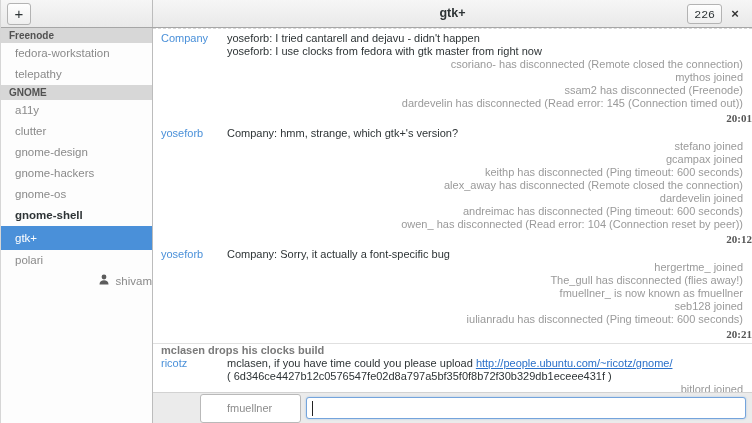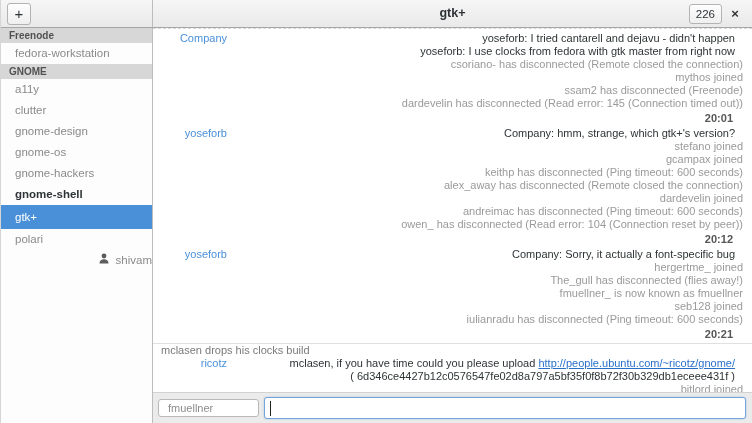--- a/index.html
+++ b/index.html
@@ -26,21 +26,21 @@
   .add-btn {
     position:absolute; left:6px; top:3px; width:24px; height:22px;
     font-size:15px; line-height:18px; text-align:center; color:#2e3436;
   }
   .win-title {
     position:absolute; left:0; right:0; top:0; height:27px; line-height:27px;
     text-align:center; font-weight:bold; font-size:12.5px; color:#2e3436;
   }
   .count-btn {
     position:absolute; right:30px; top:4px; height:20px; padding:0 6px;
-    font-size:11.5px; color:#2e3436;
+    font-size:11.5px; color:#2e3436;font-family:Liberation Mono, monospace;
   }
   .close-btn {
     position:absolute; right:7px; top:4px; width:20px; height:20px;
     background:transparent; border:none; font-size:13px; font-weight:bold;
     color:#333; line-height:20px; text-align:center;
   }
   
   .sidebar {
     position:absolute; top:28px; left:0; bottom:0; width:152px;
     background:#fdfdfd; border-right:1px solid #bcbcbc;
@@ -60,42 +60,42 @@
   }
   .room-item.user { display:flex; align-items:center; padding-left:24px;justify-content:flex-end; }
   .room-item.user svg { margin-right:7px; flex-shrink:0; }
   
   .chat {
     position:absolute; top:28px; left:152px; right:0; bottom:31px;
     background:#ffffff; border-top:1px dashed #d8d8d8;
     font-size:11px; line-height:13px; color:#2e3436;
     overflow:hidden; padding-top:3px;
   }
-  .msg { display:flex;text-align:right; }
+  .msg { display:flex; }
   .nick {
     width:74px; padding-left:8px; flex-shrink:0; color:#4a90d9;
     white-space:nowrap; overflow:hidden;
   }
   .msgbody { flex:1; padding-right:17px; }
   .line { white-space:nowrap; }
   .msglink { color:#2a70c9; text-decoration:underline; cursor:pointer; }
   .status { text-align:right; padding-right:9px; color:#9a9a9a; white-space:nowrap; }
-  .ts { text-align:right; padding-right:7px; color:#555; font-weight:bold; margin:2px 12px; }
+  .ts { text-align:right; color:#555; font-weight:bold; margin:2px 0;font-family:Liberation Serif, serif; }
   .divider { border-top:1px solid #e0e0e0; height:0; }
-  .action { padding-left:8px; color:#7a7a7a; white-space:nowrap; }
+  .action { padding-left:8px; color:#7a7a7a; white-space:nowrap;font-weight:bold; }
   
   .inputbar {
     position:absolute; left:152px; right:0; bottom:0; height:31px;
     background:#ebebeb; border-top:1px solid #d2d2d2;
     display:flex; align-items:center; padding:0 6px 0 5px;
   }
   .nickbtn {
-    width:101px; height:18px; background:#ffffff; border:1px solid #b9b9b9;
+    width:101px; height:29px; background:#ffffff; border:1px solid #b9b9b9;
     border-radius:3px; color:#8c8c8c; font-size:11px; text-align:left;
-    padding-left:9px; font-family:"Liberation Sans", sans-serif; flex-shrink:0;
+    padding-left:26px; font-family:"Liberation Sans", sans-serif; flex-shrink:0;margin-left:42px;
   }
   .entrywrap {
     flex:1; height:22px; margin-left:5px; background:#ffffff;
     border:1px solid #74a4dc; border-radius:3px; position:relative;
     box-shadow:0 0 2px rgba(74,144,217,0.45);
   }
   .entrywrap input {
     position:absolute; inset:0; width:100%; height:100%;
     border:none; background:transparent; outline:none;
     font-size:11px; padding:0 6px; font-family:"Liberation Sans", sans-serif;
@@ -117,26 +117,27 @@
     <div class="hb-right">
       <div class="win-title">gtk+</div>
       <button class="btn count-btn">226</button>
       <button class="close-btn">×</button>
     </div>
   </header>
 
   <aside class="sidebar" id="sidebar">
       <div class="section-header">Freenode</div>
       <div class="room-item">fedora-workstation</div>
+      <div class="room-item">telepathy</div>
       <div class="section-header">GNOME</div>
       <div class="room-item">a11y</div>
       <div class="room-item">clutter</div>
       <div class="room-item">gnome-design</div>
+      <div class="room-item">gnome-hackers</div>
       <div class="room-item">gnome-os</div>
-      <div class="room-item">gnome-hackers</div>
       <div class="room-item unread">gnome-shell</div>
       <div class="room-item selected">gtk+</div>
       <div class="room-item">polari</div>
       <div class="room-item user">
         <span><svg width="10" height="11" viewBox="0 0 10 11">
             <circle cx="5" cy="3" r="2.4" fill="#5c5c5c"></circle>
             <path d="M0.5 10.5 C0.5 7.4 2.5 6.2 5 6.2 C7.5 6.2 9.5 7.4 9.5 10.5 Z" fill="#5c5c5c"></path>
           </svg></span>
         <span>shivam</span>
       </div>

